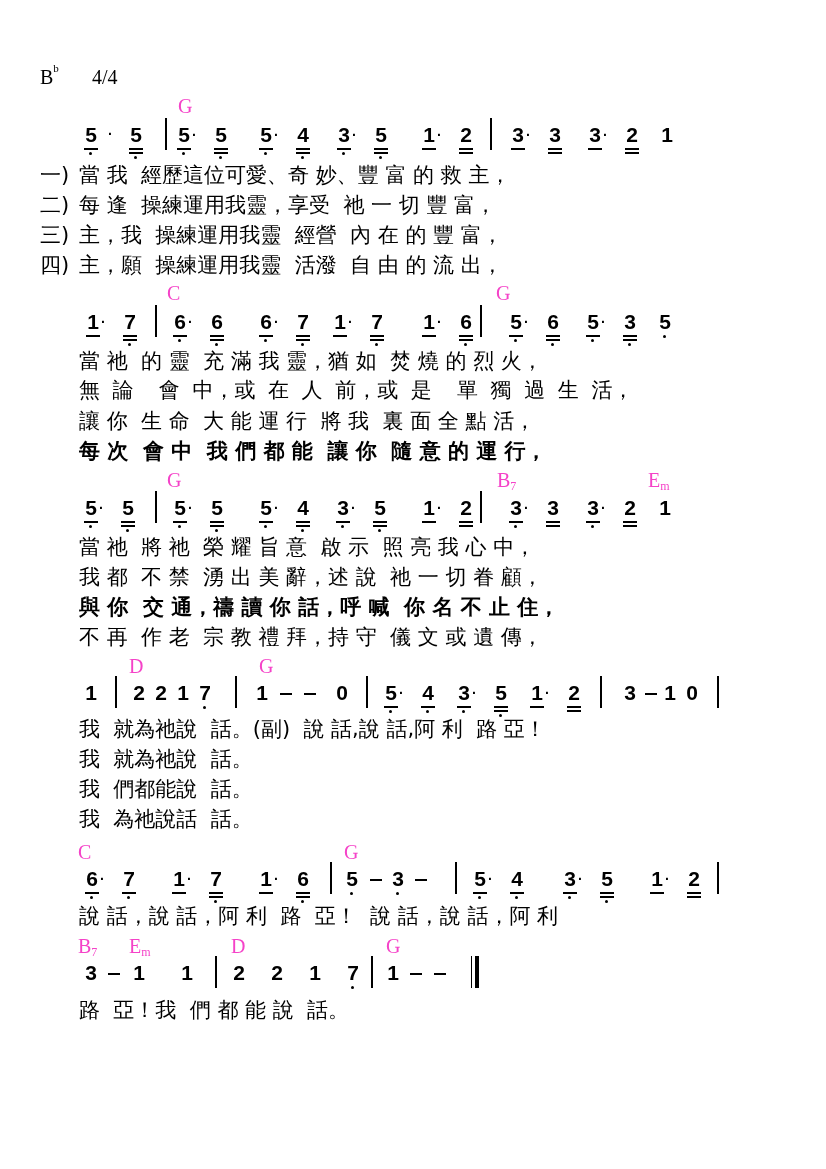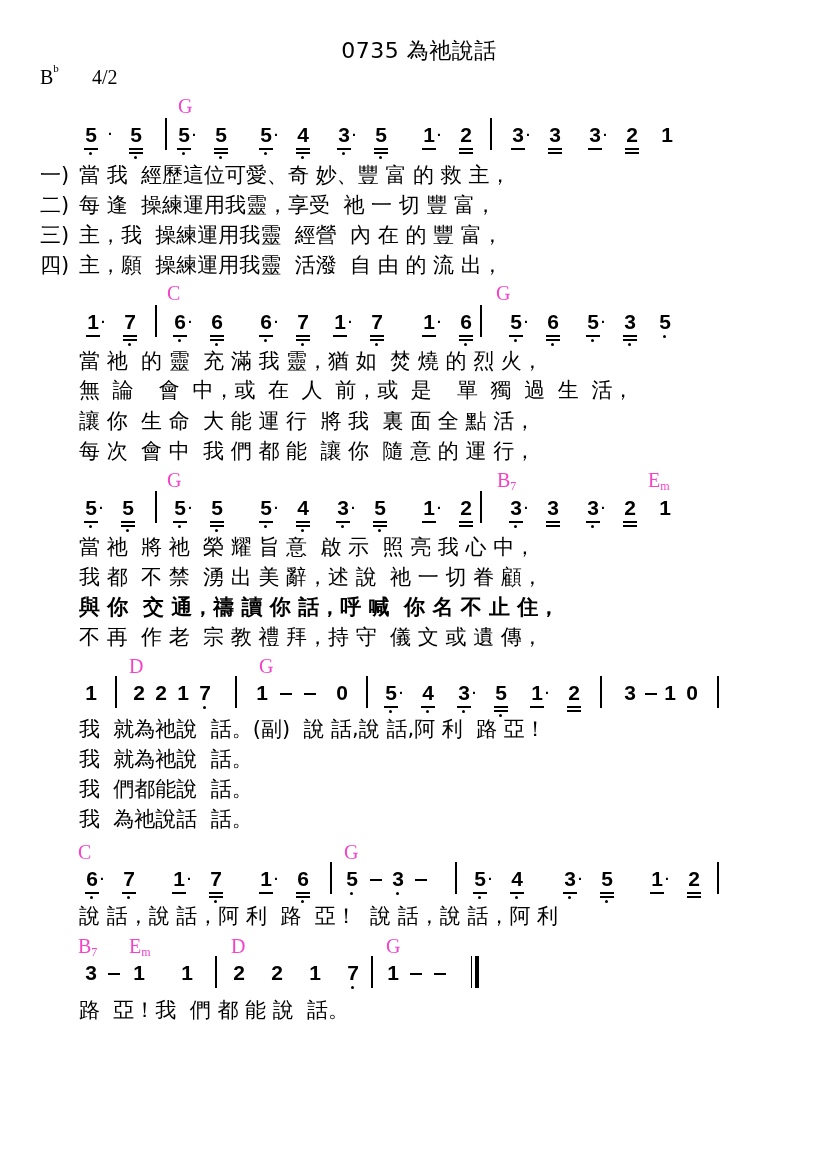--- a/index.html
+++ b/index.html
@@ -19,23 +19,22 @@
   .aug { position:absolute; font-family:"Liberation Sans", sans-serif; font-weight:bold; font-size:14px; color:#000; }
   .bar { position:absolute; width:2px; background:#000; }
   .dash { position:absolute; height:2px; width:12px; background:#000; }
   .lyric { position:absolute; font-family:"DejaVu Sans", sans-serif; font-size:21px; color:#000; line-height:1; white-space:pre; letter-spacing:0; }
   .verse { position:absolute; font-family:"DejaVu Sans", sans-serif; font-size:21px; color:#000; line-height:1; }
 </style>
 </head>
 <body>
 
 <div class="page">
-  <div class="title">0735  為祂說話</div>
   <div class="key"><span>B</span><sup>b</sup></div>
-  <div class="meter">4/2</div>
+  <div class="meter">4/4</div>
   <div id="score">
       <div class="chord" style="left: 178px; top: 96px;"><span>G</span></div>
       <div class="note" style="left: 84px; top: 124px;"><span>5</span><div class="ul1"></div><div class="ldot" style="top: 28px;"></div></div>
       <div class="aug" style="left: 108px; top: 126px;">·</div>
       <div class="note" style="left: 129px; top: 124px;"><span>5</span><div class="ul1"></div><div class="ul2"></div><div class="ldot" style="top: 32px;"></div></div>
       <div class="note" style="left: 177px; top: 124px;"><span>5</span><div class="ul1"></div><div class="ldot" style="top: 28px;"></div></div>
       <div class="aug" style="left: 192px; top: 127px;">·</div>
       <div class="note" style="left: 214px; top: 124px;"><span>5</span><div class="ul1"></div><div class="ul2"></div><div class="ldot" style="top: 32px;"></div></div>
       <div class="note" style="left: 259px; top: 124px;"><span>5</span><div class="ul1"></div><div class="ldot" style="top: 28px;"></div></div>
       <div class="aug" style="left: 274px; top: 127px;">·</div>
@@ -85,21 +84,21 @@
       <div class="note" style="left: 546px; top: 311px;"><span>6</span><div class="ul1"></div><div class="ul2"></div><div class="ldot" style="top: 32px;"></div></div>
       <div class="note" style="left: 586px; top: 311px;"><span>5</span><div class="ul1"></div><div class="ldot" style="top: 28px;"></div></div>
       <div class="aug" style="left: 601px; top: 314px;">·</div>
       <div class="note" style="left: 623px; top: 311px;"><span>3</span><div class="ul1"></div><div class="ul2"></div><div class="ldot" style="top: 32px;"></div></div>
       <div class="note" style="left: 658px; top: 311px;"><span>5</span><div class="ldot" style="top: 24px;"></div></div>
       <div class="bar" style="left: 155px; top: 305px; height: 32px;"></div>
       <div class="bar" style="left: 480px; top: 305px; height: 32px;"></div>
       <div class="lyric" style="left: 79px; top: 351px;">當 祂  的 靈  充 滿 我 靈，猶 如  焚 燒 的 烈 火，</div>
       <div class="lyric" style="left: 79px; top: 381px; font-family: Liberation Mono, monospace;">無 論  會 中，或 在 人 前，或 是  單 獨 過 生 活，</div>
       <div class="lyric" style="left: 79px; top: 411px;">讓 你  生 命  大 能 運 行  將 我  裏 面 全 點 活，</div>
-      <div class="lyric" style="left: 79px; top: 441px;">每 次  會 中  我 們 都 能  讓 你  隨 意 的 運 行，</div>
+      <div class="lyric" style="left: 79px; top: 441px; font-weight: bold;">每 次  會 中  我 們 都 能  讓 你  隨 意 的 運 行，</div>
       <div class="chord" style="left: 167px; top: 470px;"><span>G</span></div>
       <div class="chord" style="left: 497px; top: 470px;"><span>B</span><sub>7</sub></div>
       <div class="chord" style="left: 648px; top: 470px;"><span>E</span><sub>m</sub></div>
       <div class="note" style="left: 84px; top: 497px;"><span>5</span><div class="ul1"></div><div class="ldot" style="top: 28px;"></div></div>
       <div class="aug" style="left: 99px; top: 500px;">·</div>
       <div class="note" style="left: 121px; top: 497px;"><span>5</span><div class="ul1"></div><div class="ul2"></div><div class="ldot" style="top: 32px;"></div></div>
       <div class="note" style="left: 173px; top: 497px;"><span>5</span><div class="ul1"></div><div class="ldot" style="top: 28px;"></div></div>
       <div class="aug" style="left: 188px; top: 500px;">·</div>
       <div class="note" style="left: 210px; top: 497px;"><span>5</span><div class="ul1"></div><div class="ul2"></div><div class="ldot" style="top: 32px;"></div></div>
       <div class="note" style="left: 259px; top: 497px;"><span>5</span><div class="ul1"></div><div class="ldot" style="top: 28px;"></div></div>

